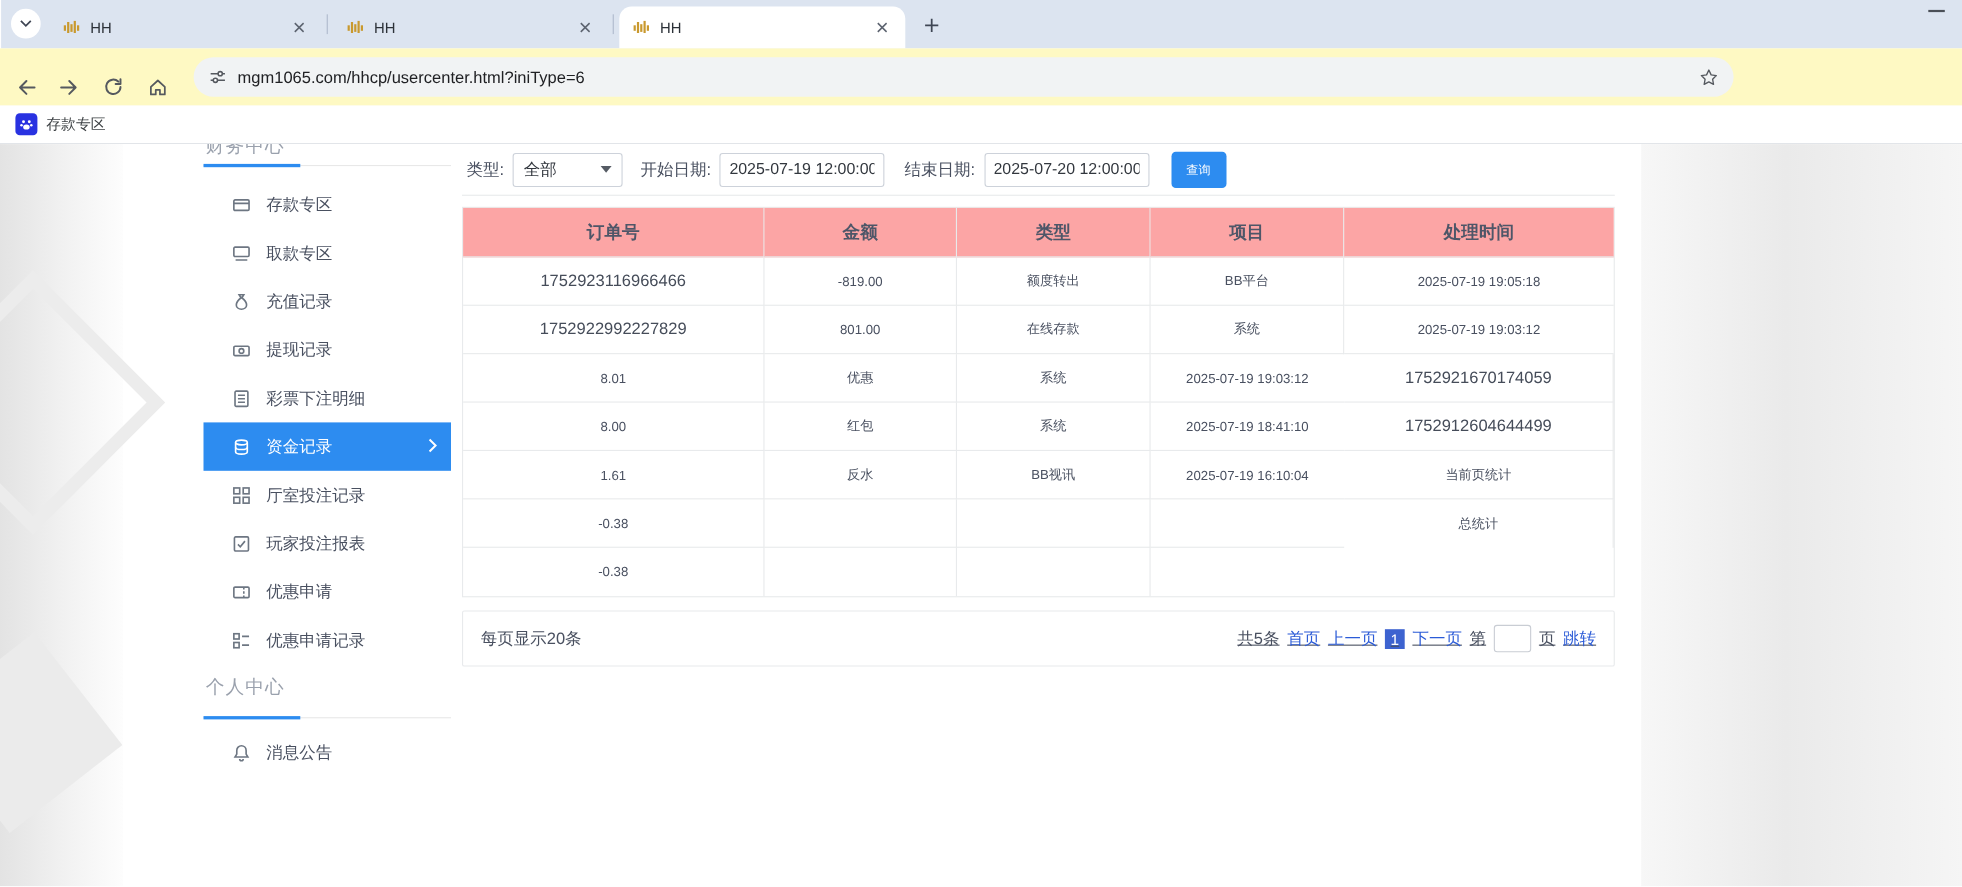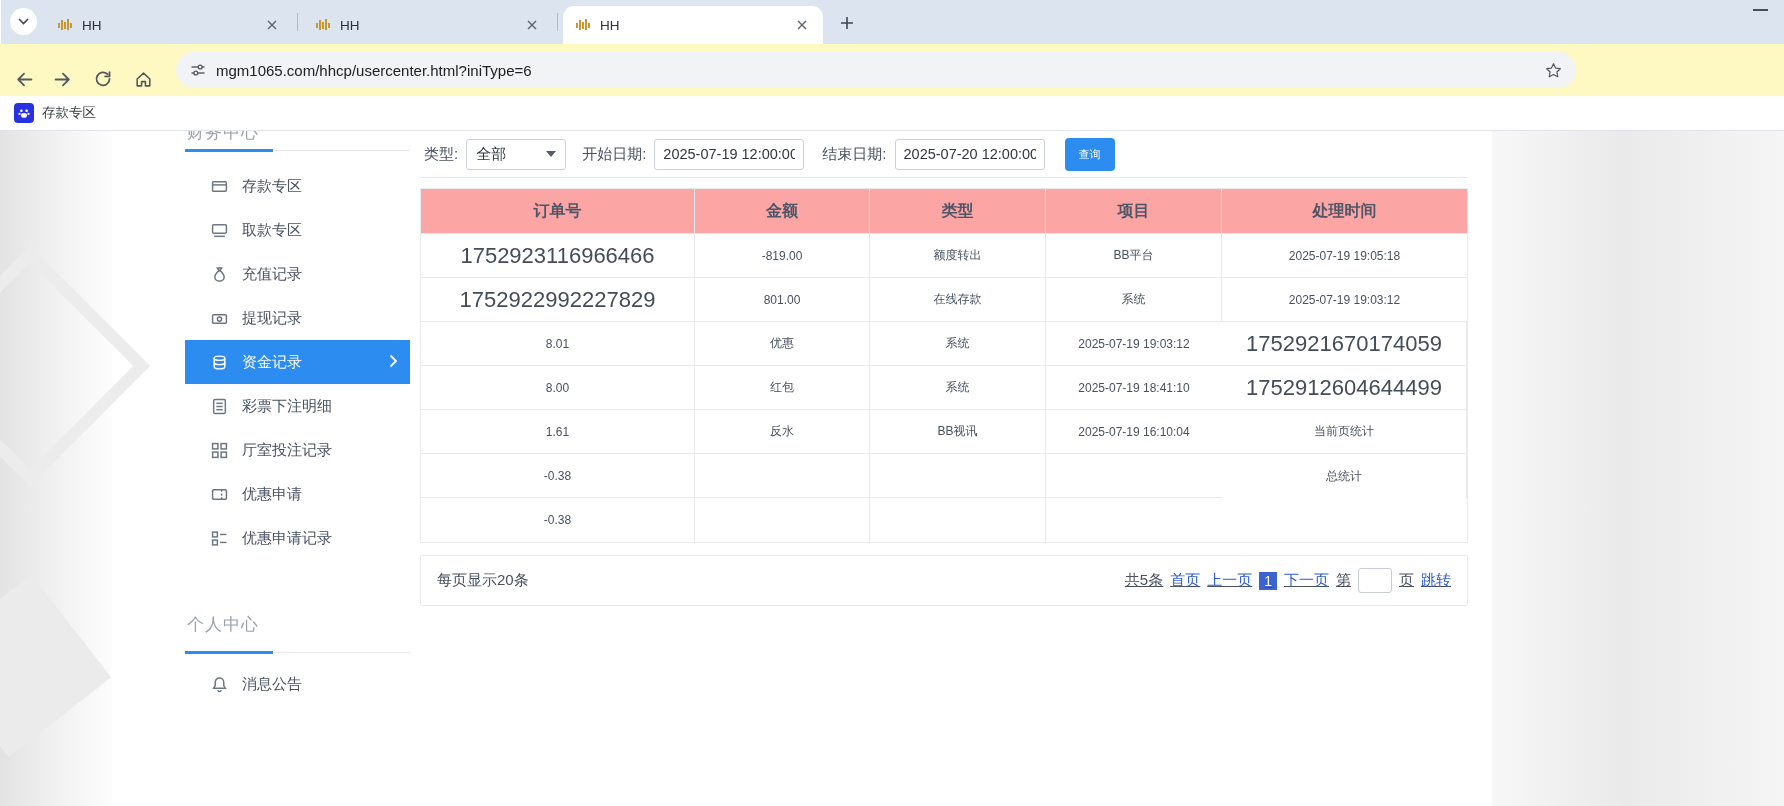--- a/index.html
+++ b/index.html
@@ -79,21 +79,21 @@
   .query-btn { width:50px; height:33px; background:#2d8cf0; color:#fff; border:none; border-radius:4px;
     font-size:11px; margin-left:12px; cursor:pointer; font-family:inherit; }
 
   .data-table { position:absolute; top:57px; left:0; width:1048px; border:1px solid #e8eaec;
     display:grid; grid-template-columns:274px 175px 176px 176px 245px; background:#fff; }
   .cell { height:44px; display:flex; align-items:center; justify-content:center;
     border-bottom:1px solid #e8eaec; border-right:1px solid #e8eaec; font-size:12px; color:#495060; }
   .cell.c5 { border-right:none; }
   .cell.last-row { border-bottom:none; }
   .hcell { height:45px; background:#fca5a5; font-weight:bold; color:#4e5668; font-size:16px; }
-  .cell.order { font-size:22px; color:#454c59; }
+  .cell.order { font-size:15px; color:#454c59; }
 
   .pagebar { position:absolute; top:424px; left:0; width:1048px; height:51px; border:1px solid #e8eaec;
     border-radius:2px; display:flex; align-items:center; padding:0 16px; font-size:15px;
     color:#495060; background:#fff; }
   .pg-right { margin-left:auto; display:flex; align-items:center; gap:7px;text-decoration:underline; }
   .pg-link { color:#2b5bd7; cursor:pointer; }
   .pg-current { background:#3d63d0; color:#fff; padding:1px 5px; font-size:14px; cursor:default; }
   .jump-input { width:34px; height:25px; border:1px solid #c9cdd4; border-radius:3px; }
 </style>
 </head>
@@ -267,56 +267,65 @@
       </div>
       <div class="menu-item">
         <svg class="mi-icon" width="17" height="17" viewBox="0 0 16 16">
             <g fill="none" stroke="currentColor" stroke-width="1.4">
               <rect x="1.5" y="4.5" width="13" height="8" rx="1"></rect>
               <circle cx="8" cy="8.5" r="2"></circle>
             </g>
           </svg>
         <span>提现记录</span>
       </div>
+      <div class="menu-item">
+        <svg class="mi-icon" width="17" height="17" viewBox="0 0 16 16">
+            <g fill="none" stroke="currentColor" stroke-width="1.4">
+              <rect x="2.5" y="1.5" width="11" height="13" rx="1"></rect>
+              <line x1="5" y1="5" x2="11" y2="5"></line>
+              <line x1="5" y1="8" x2="11" y2="8"></line>
+              <line x1="5" y1="11" x2="11" y2="11"></line>
+            </g>
+          </svg>
+        <span>彩票下注明细</span>
+      </div>
       <div class="menu-item active">
         <svg class="mi-icon" width="17" height="17" viewBox="0 0 16 16">
             <g fill="none" stroke="currentColor" stroke-width="1.4">
               <ellipse cx="8" cy="4" rx="5" ry="2"></ellipse>
               <path d="M3 4v4c0 1.1 2.2 2 5 2s5-.9 5-2V4"></path>
               <path d="M3 8v4c0 1.1 2.2 2 5 2s5-.9 5-2V8"></path>
             </g>
           </svg>
         <span>资金记录</span>
         <span class="menu-chevron">
           <svg width="9" height="14" viewBox="0 0 9 14">
               <path d="M1.5 1.5 7 7l-5.5 5.5" fill="none" stroke="currentColor" stroke-width="1.8"></path>
             </svg>
         </span>
       </div>
       <div class="menu-item">
         <svg class="mi-icon" width="17" height="17" viewBox="0 0 16 16">
             <g fill="none" stroke="currentColor" stroke-width="1.4">
-              <rect x="2.5" y="1.5" width="11" height="13" rx="1"></rect>
-              <line x1="5" y1="5" x2="11" y2="5"></line>
-              <line x1="5" y1="8" x2="11" y2="8"></line>
-              <line x1="5" y1="11" x2="11" y2="11"></line>
-            </g>
-          </svg>
-        <span>彩票下注明细</span>
-      </div>
-      <div class="menu-item">
-        <svg class="mi-icon" width="17" height="17" viewBox="0 0 16 16">
-            <g fill="none" stroke="currentColor" stroke-width="1.4">
               <rect x="1.5" y="1.5" width="5" height="5"></rect>
               <rect x="9.5" y="1.5" width="5" height="5"></rect>
               <rect x="1.5" y="9.5" width="5" height="5"></rect>
               <rect x="9.5" y="9.5" width="5" height="5"></rect>
             </g>
           </svg>
         <span>厅室投注记录</span>
+      </div>
+      <div class="menu-item">
+        <svg class="mi-icon" width="17" height="17" viewBox="0 0 16 16">
+            <g fill="none" stroke="currentColor" stroke-width="1.4">
+              <rect x="2" y="2" width="12" height="12" rx="1"></rect>
+              <path d="M5 8.4l2 2 4-4.8"></path>
+            </g>
+          </svg>
+        <span>玩家投注报表</span>
       </div>
       <div class="menu-item">
         <svg class="mi-icon" width="17" height="17" viewBox="0 0 16 16">
             <g fill="none" stroke="currentColor" stroke-width="1.4">
               <rect x="1.5" y="3.5" width="13" height="9" rx="1"></rect>
               <line x1="10" y1="3.5" x2="10" y2="12.5" stroke-dasharray="2 1.6"></line>
             </g>
           </svg>
         <span>优惠申请</span>
       </div>

